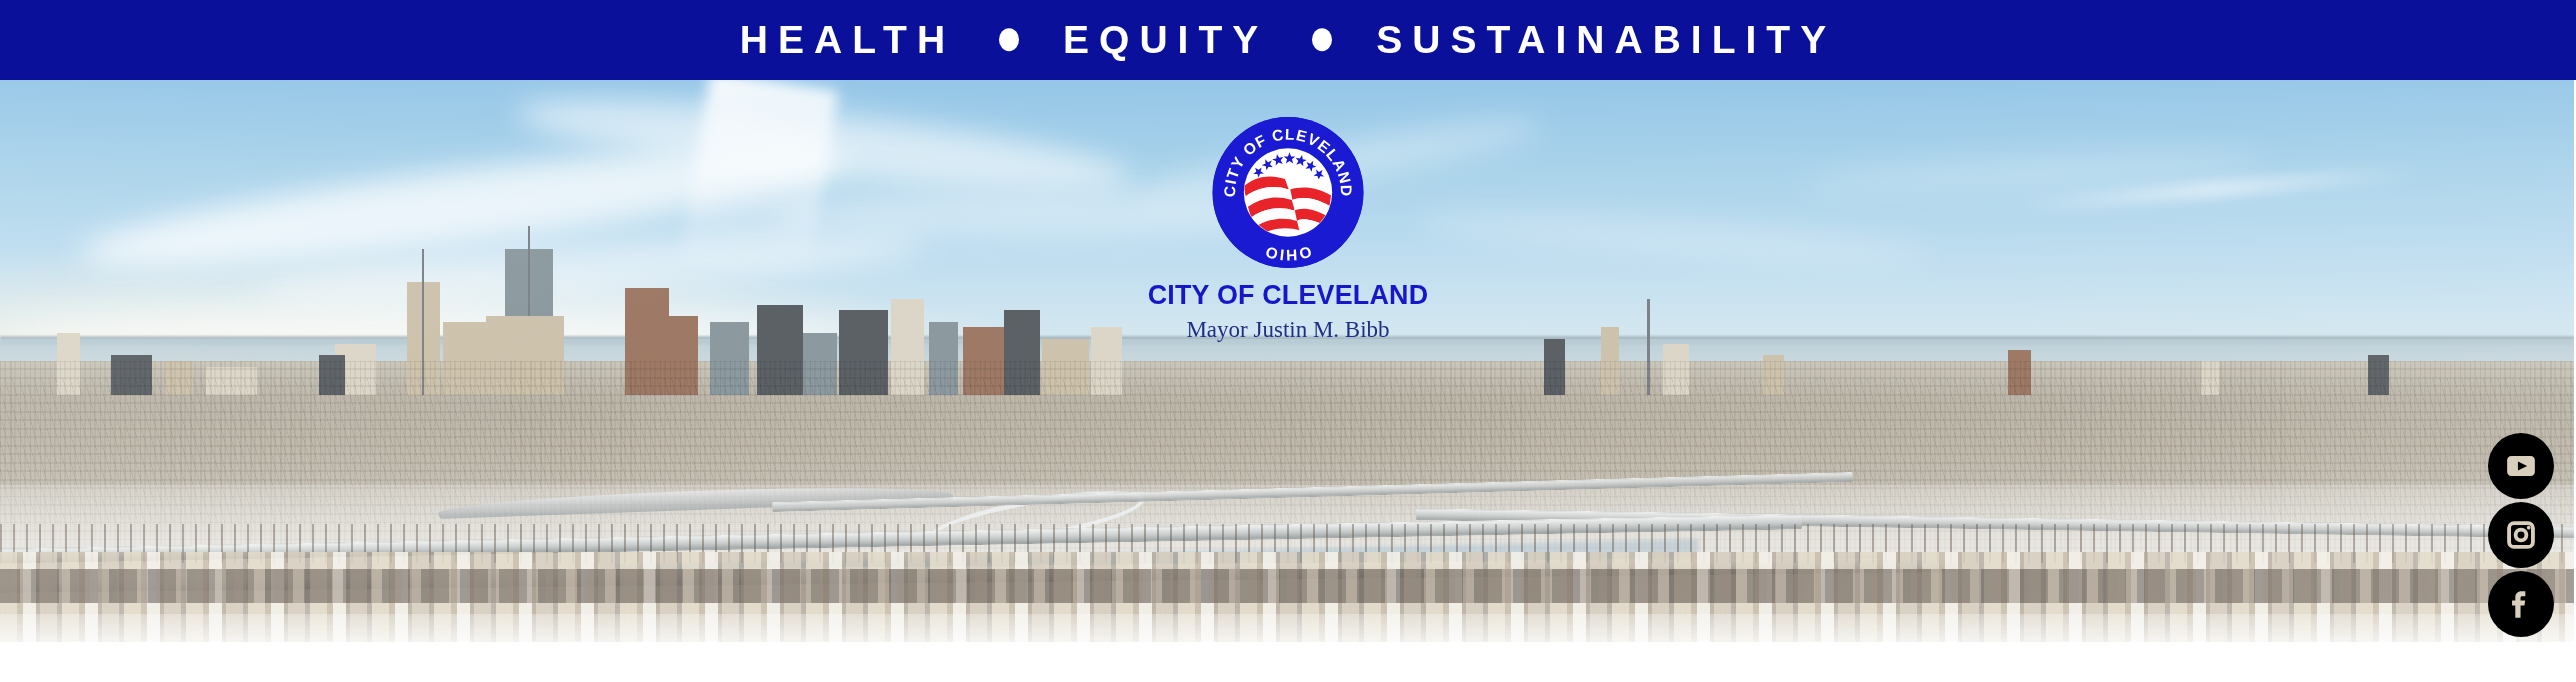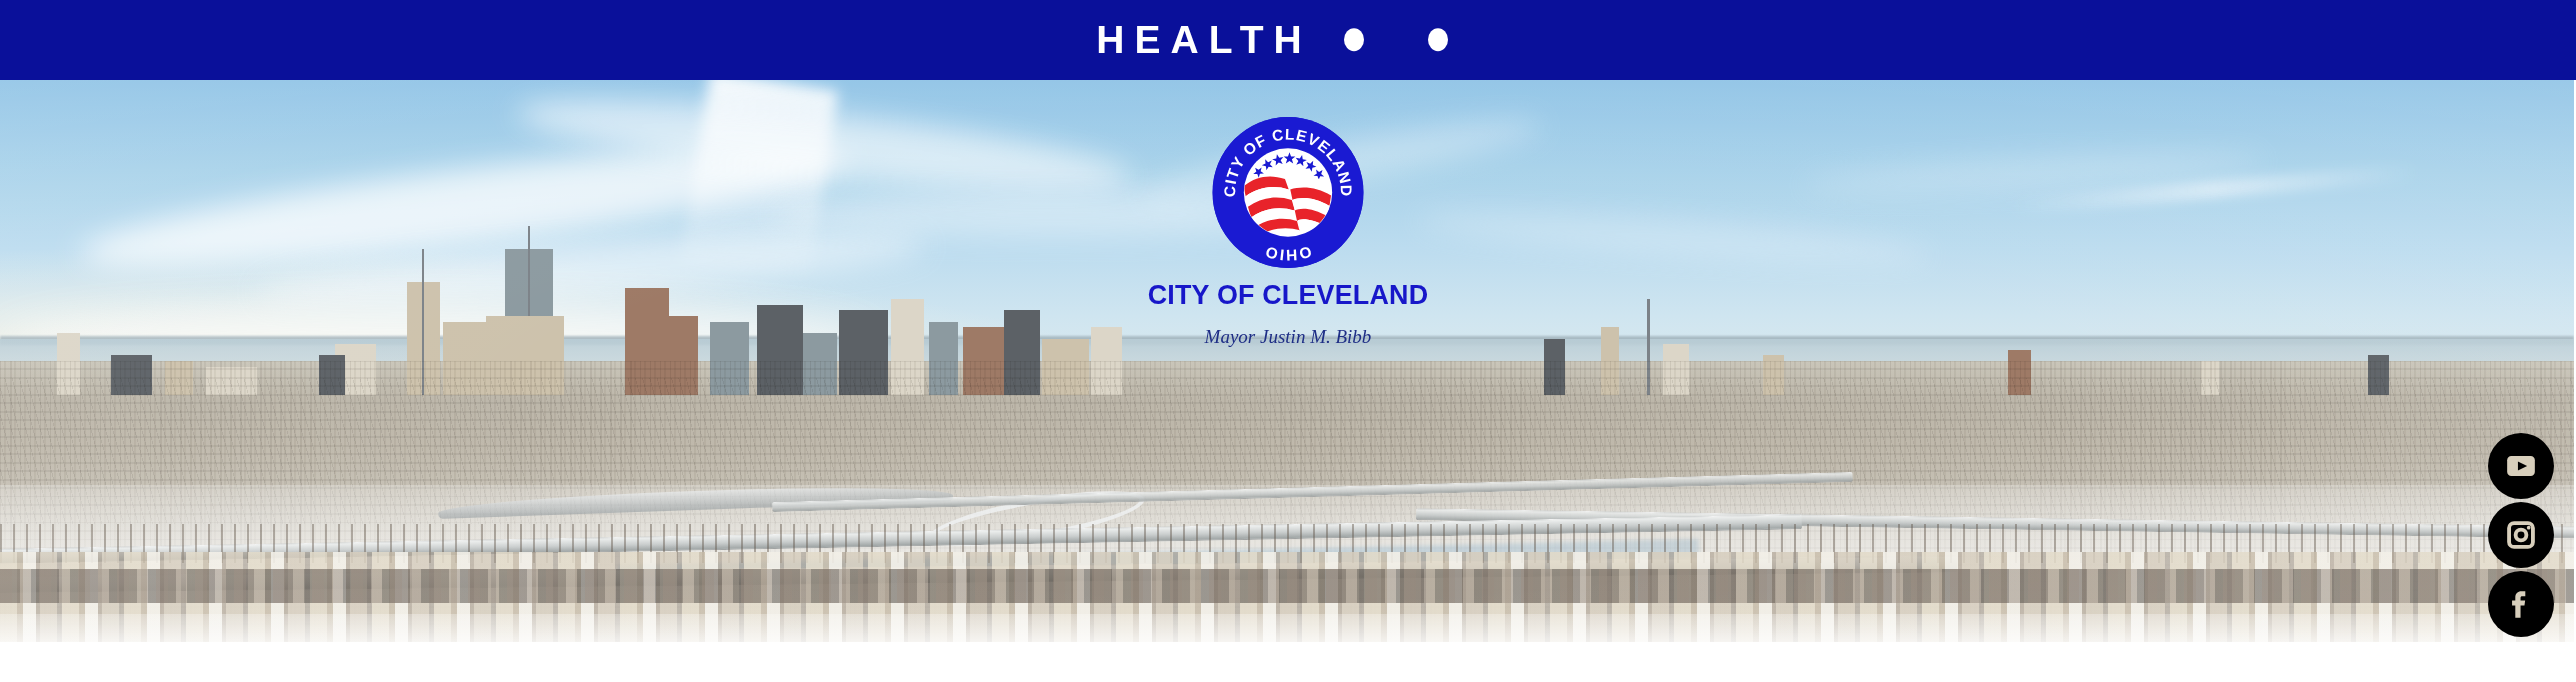--- a/index.html
+++ b/index.html
@@ -14,21 +14,21 @@
   #page { position:relative; width:2576px; height:682px; background:#fff; }
 
   
   .tagline-bar{
     position:absolute; left:0; top:0; width:2576px; height:80px;
     background:#0A109A;
     display:flex; align-items:center; justify-content:center;
   }
   .tagline-inner{
     display:flex; align-items:center; justify-content:center;
-    gap:0px; transform:translateY(-0.8px);
+    gap:12px; transform:translateY(-0.8px);
   }
   .tagline-word{
     color:#ffffff;
     font-family:"Liberation Sans", sans-serif;
     font-size:39px; font-weight:bold;
     letter-spacing:10px;
     line-height:1;
   }
   .tagline-dot{
     width:20px; height:23px; border-radius:50%;
@@ -212,24 +212,24 @@
   }
   .seal svg{ display:block; width:151px; height:151px; }
   .seal-title{
     margin-top:10.8px;
     font-family:"Liberation Sans", sans-serif;
     font-weight:bold; font-size:28px; letter-spacing:0.2px;
     color:#1717C9; white-space:nowrap;
     transform:scaleX(.96);
   }
   .seal-sub{
-    margin-top:15px;
+    margin-top:6px;
     font-family:"Liberation Serif", serif;
-    font-size:19px; font-weight:normal;
-    color:#1E2E86; white-space:nowrap;font-style:italic;
+    font-size:23px; font-weight:normal;
+    color:#1E2E86; white-space:nowrap;
   }
 
   
   .hero-title{
     position:absolute; left:50%; top:459px; transform:translateX(-50%);
     width:2394px; text-align:center; z-index:6;
     font-family:"DejaVu Sans", sans-serif;
     font-weight:bold;
     font-size:90px;
     line-height:1;
@@ -255,21 +255,23 @@
 </style>
 </head>
 <body>
 
 <div id="page">
 
   <div class="tagline-bar">
     <div class="tagline-inner">
       <div class="tagline-word">HEALTH</div>
       <div class="tagline-dot"></div>
+      <div class="tagline-word">EQUITY</div>
       <div class="tagline-dot"></div>
+      <div class="tagline-word">SUSTAINABILITY</div>
     </div>
   </div>
 
   <div class="hero">
 
     <div class="sky"></div>
     <div class="sky-warm"></div>
     <div class="contrail"></div>
     <div class="contrail2"></div>
     <div class="cloud c1"></div>

